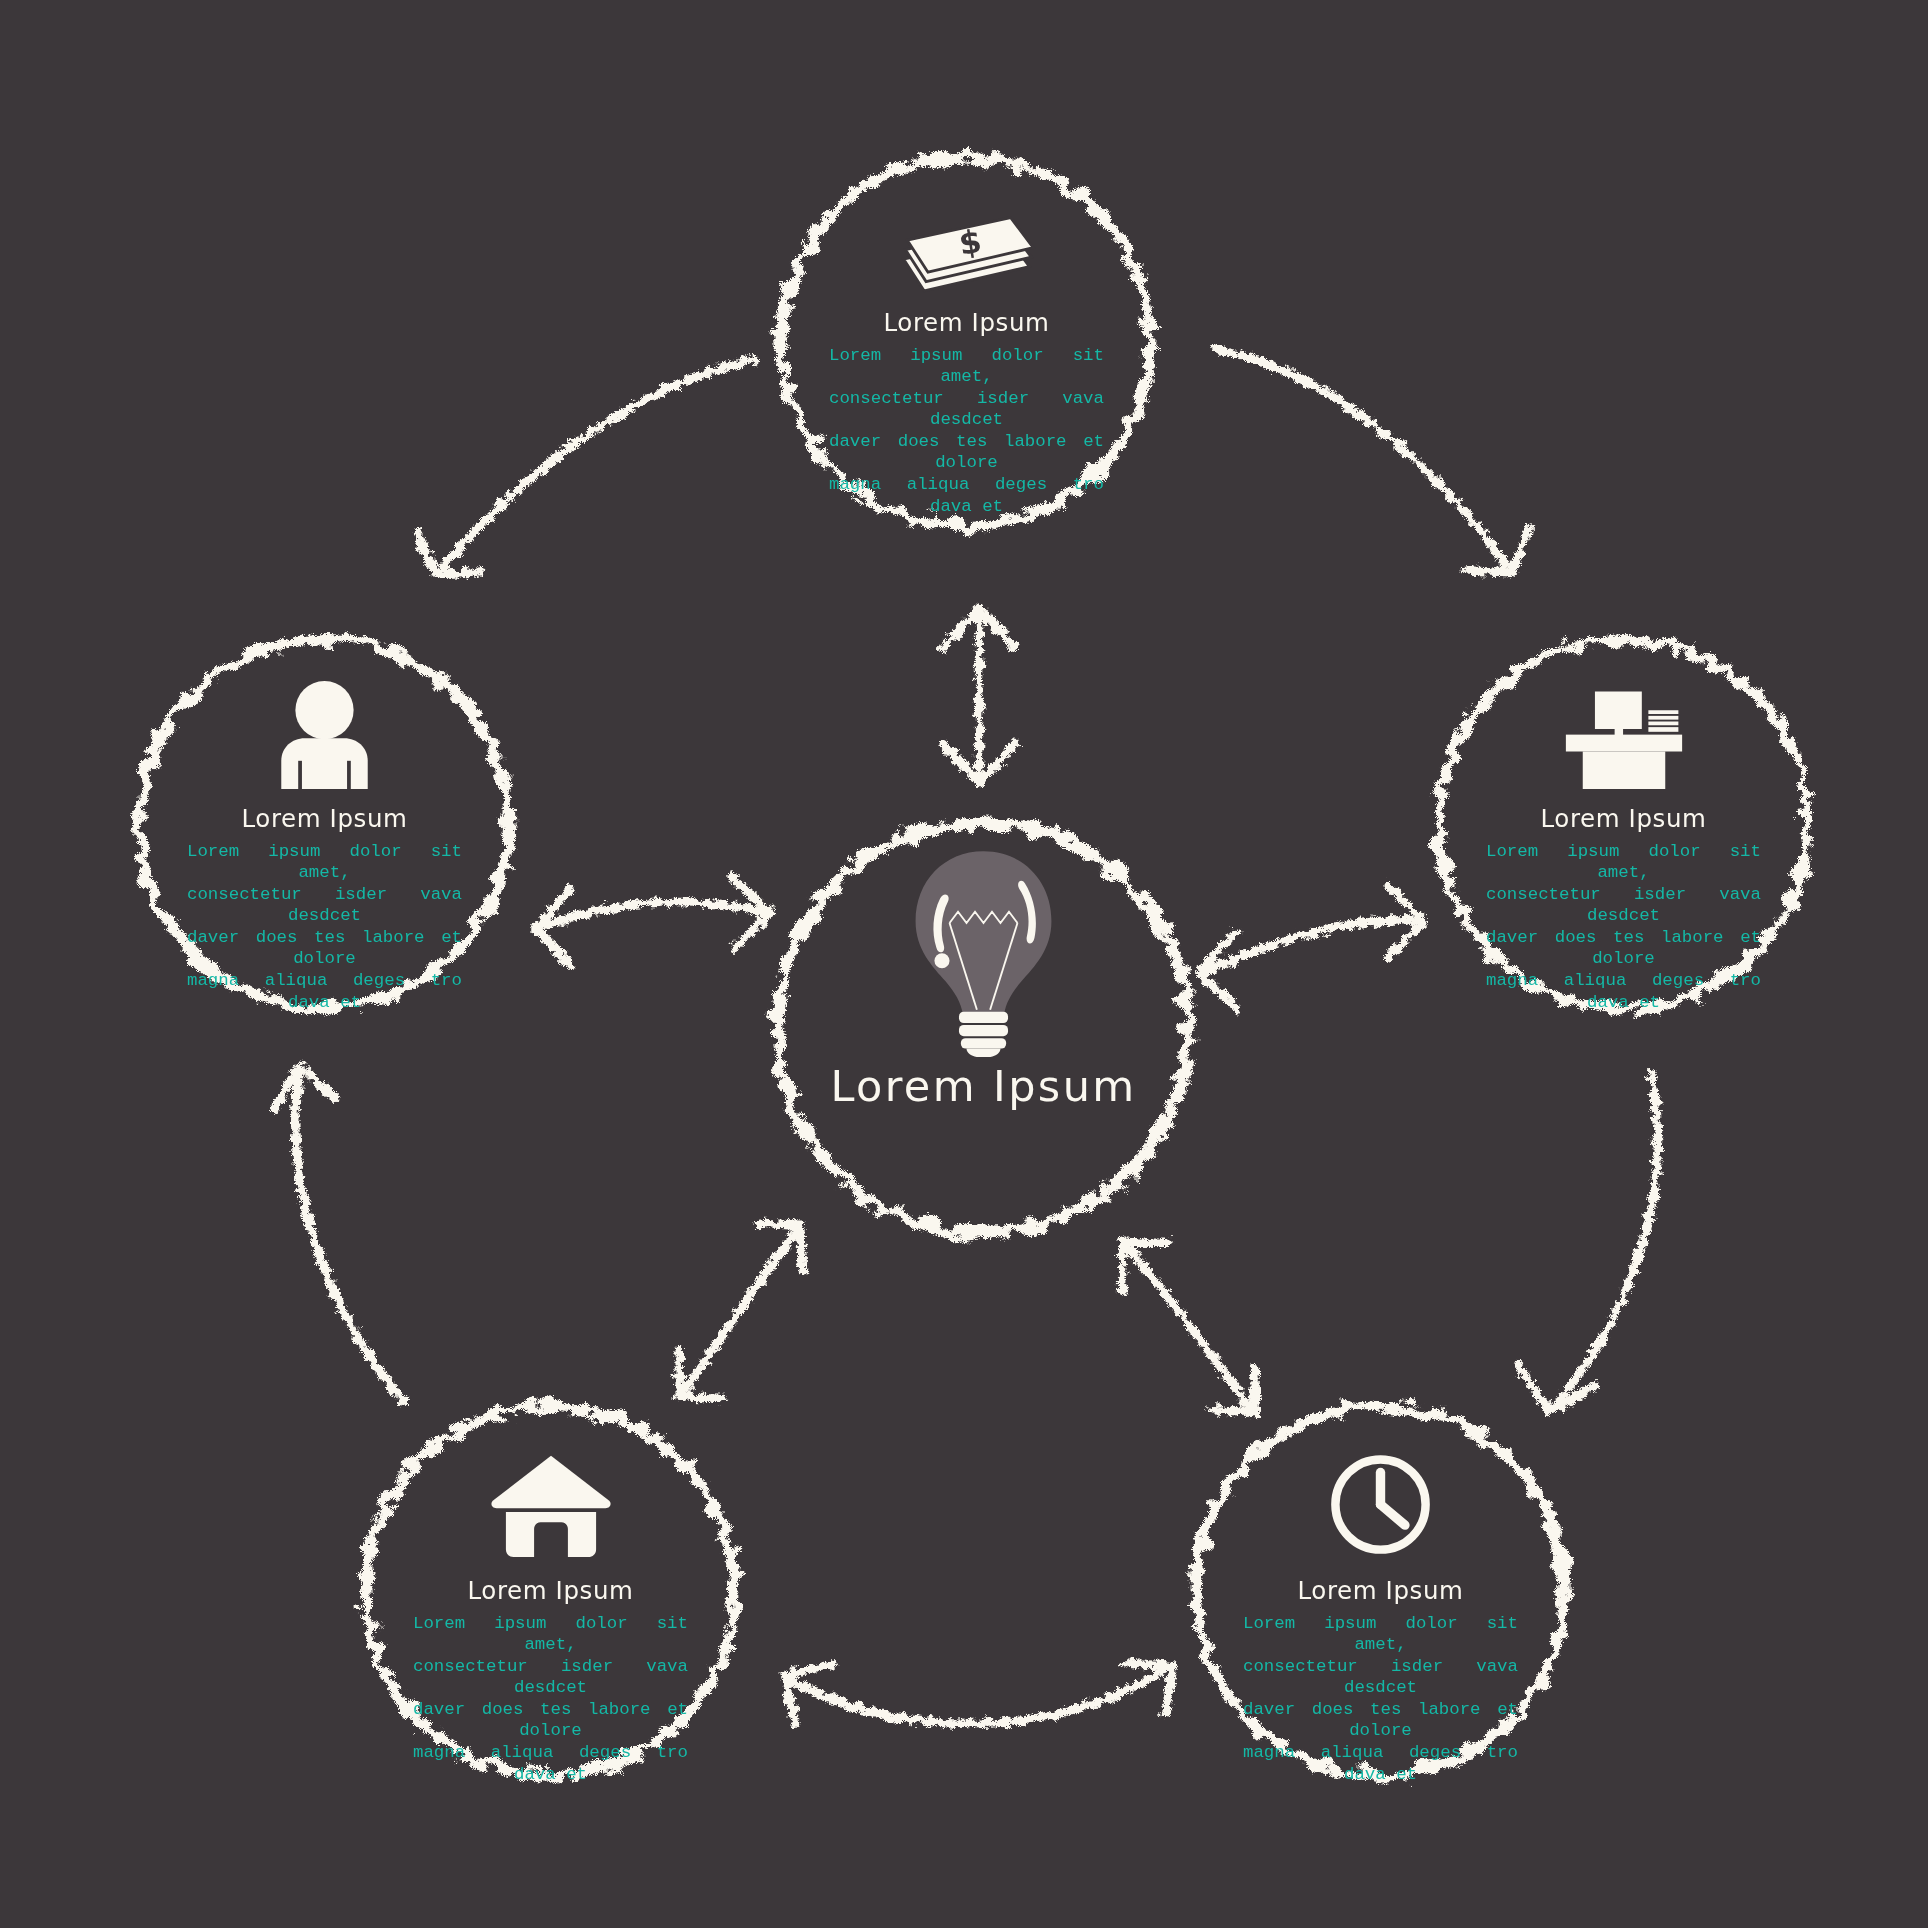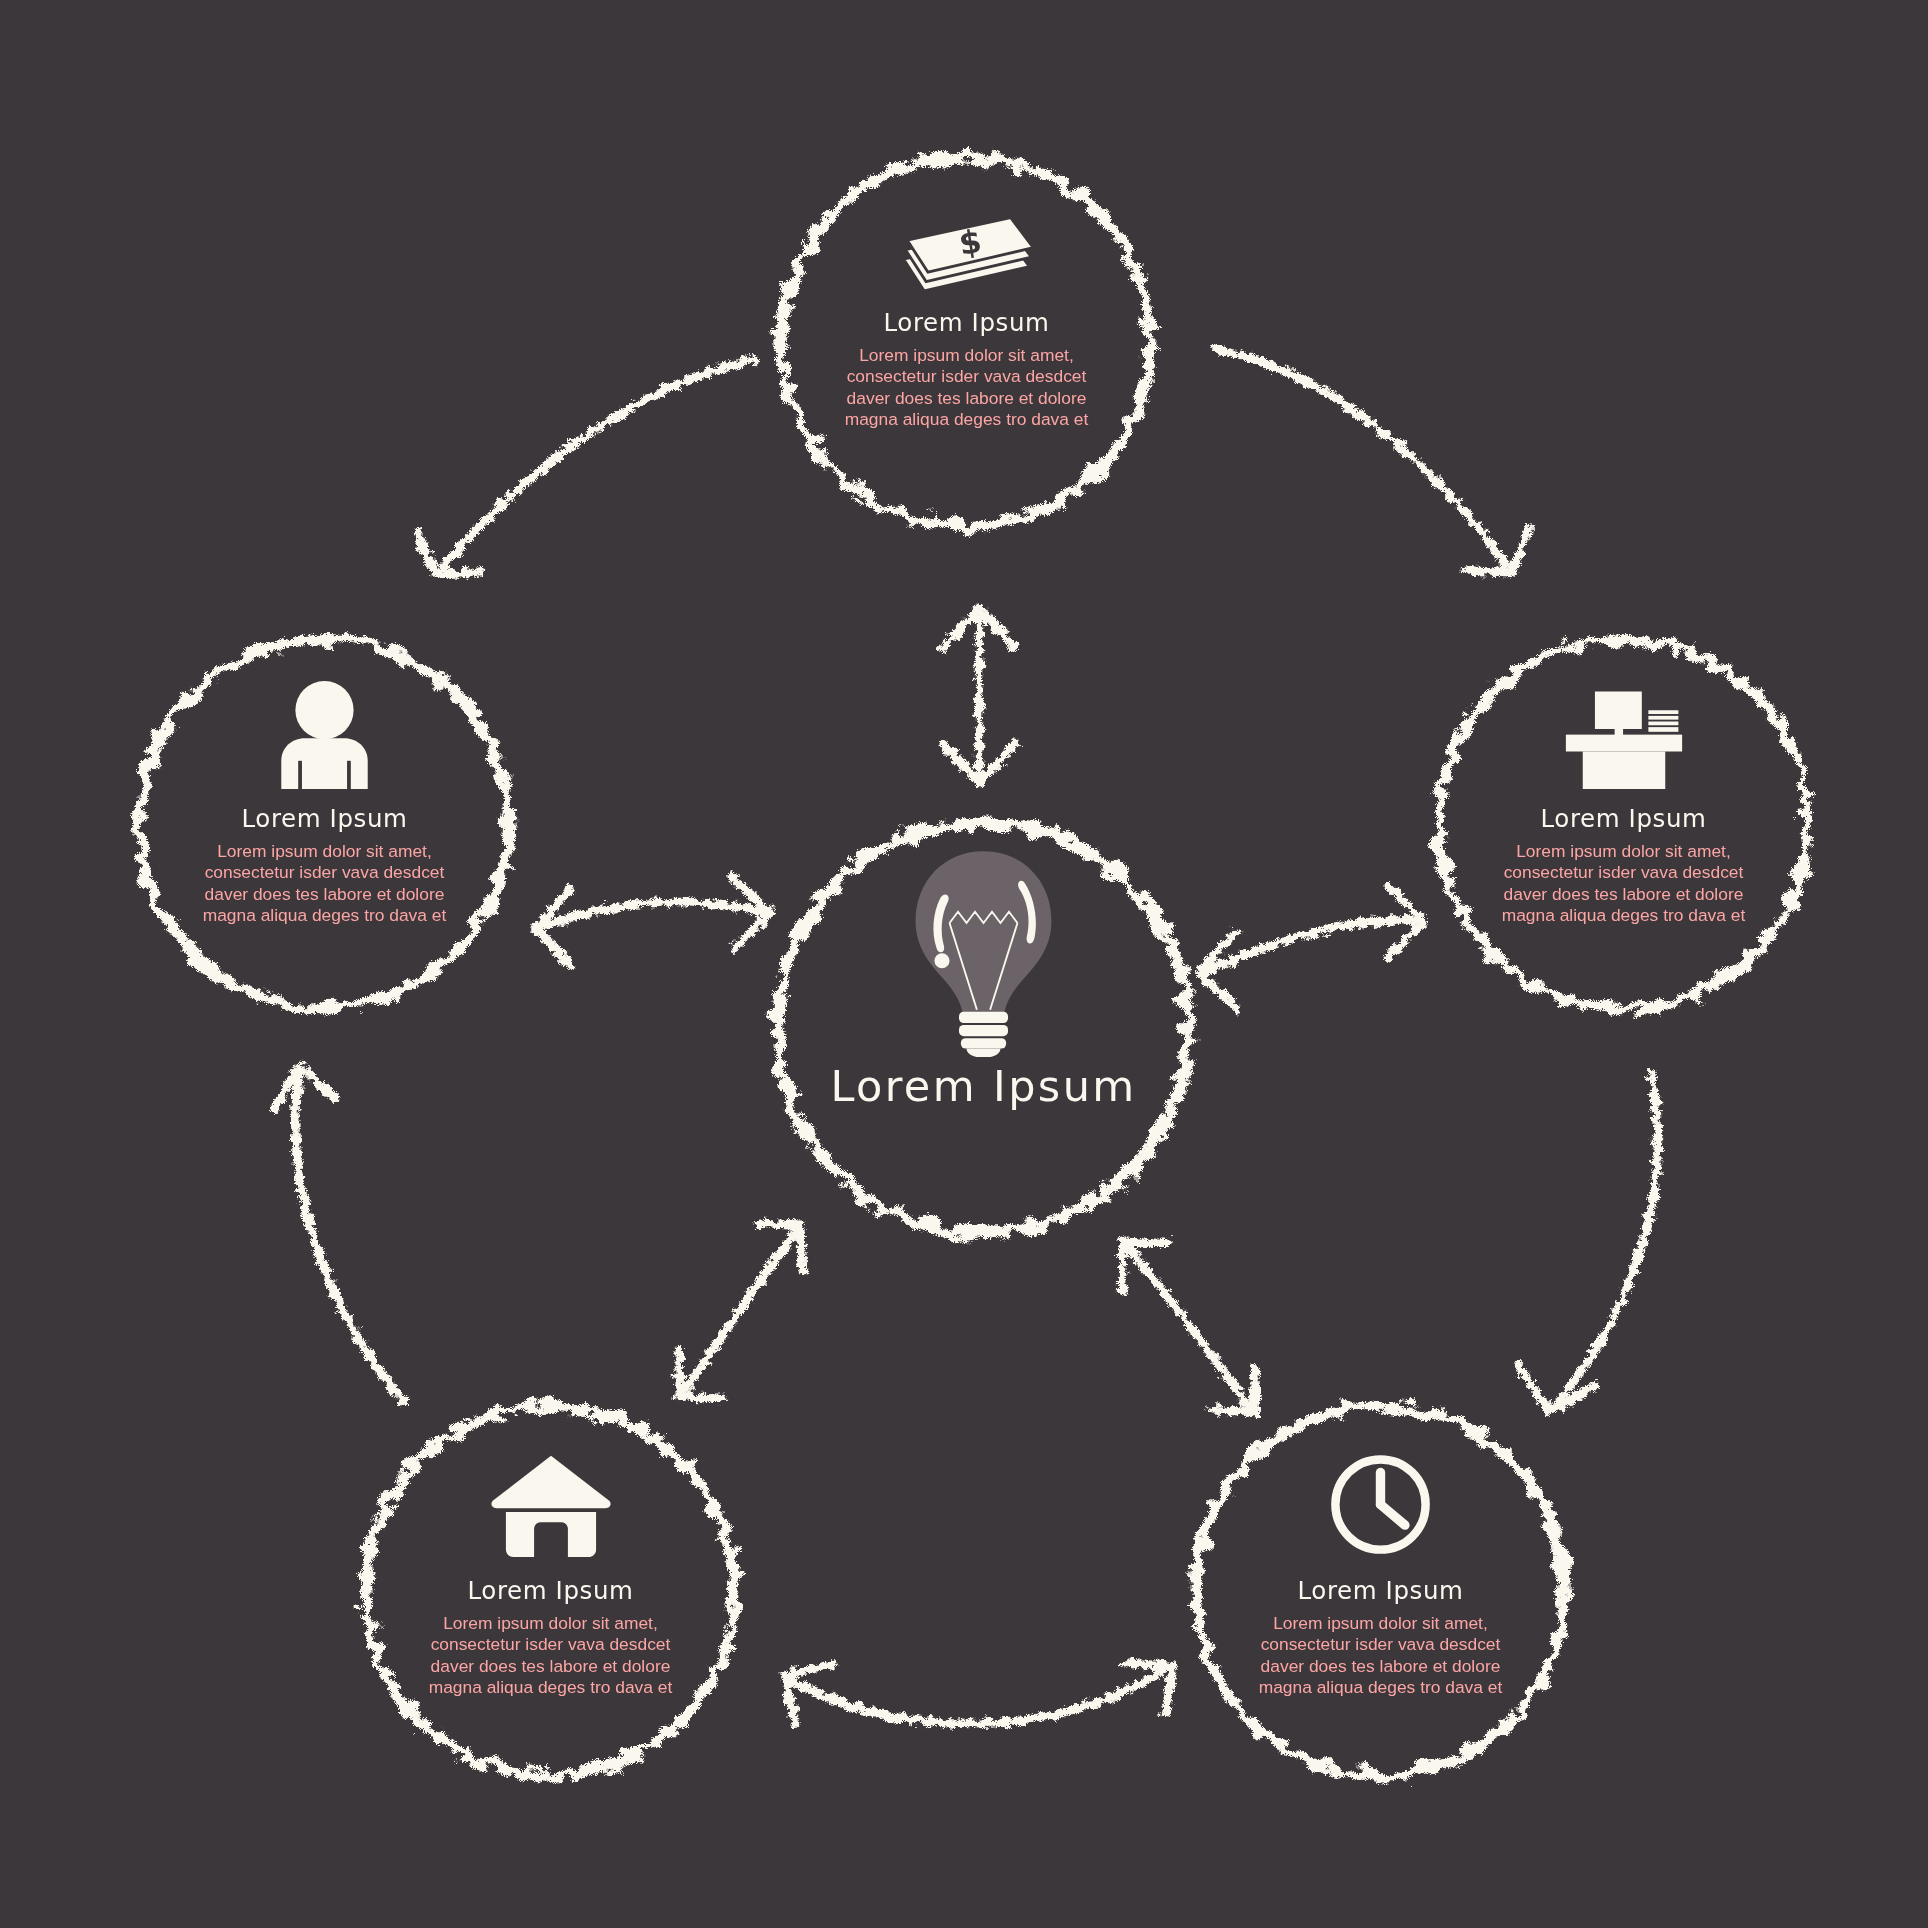--- a/index.html
+++ b/index.html
@@ -24,22 +24,22 @@
   .icon-wrap{display:flex;align-items:center;justify-content:center;}
 
   .title{
     color:#FAF7EF;
     font-family:"DejaVu Sans", sans-serif;
     font-weight:400;
     letter-spacing:0.6px;
     white-space:nowrap;
   }
   .body-text{
-    color:#fca5a5;
-    font-family:Liberation Sans, sans-serif;
+    color:#14b8a6;
+    font-family:Liberation Mono, monospace;
     text-align:justify;
     text-align-last:center;
     line-height:1.24;
     white-space:pre-line;
   }
 
   
   .center-title{
     color:#FAF7EF;
     font-family:"DejaVu Sans", sans-serif;

